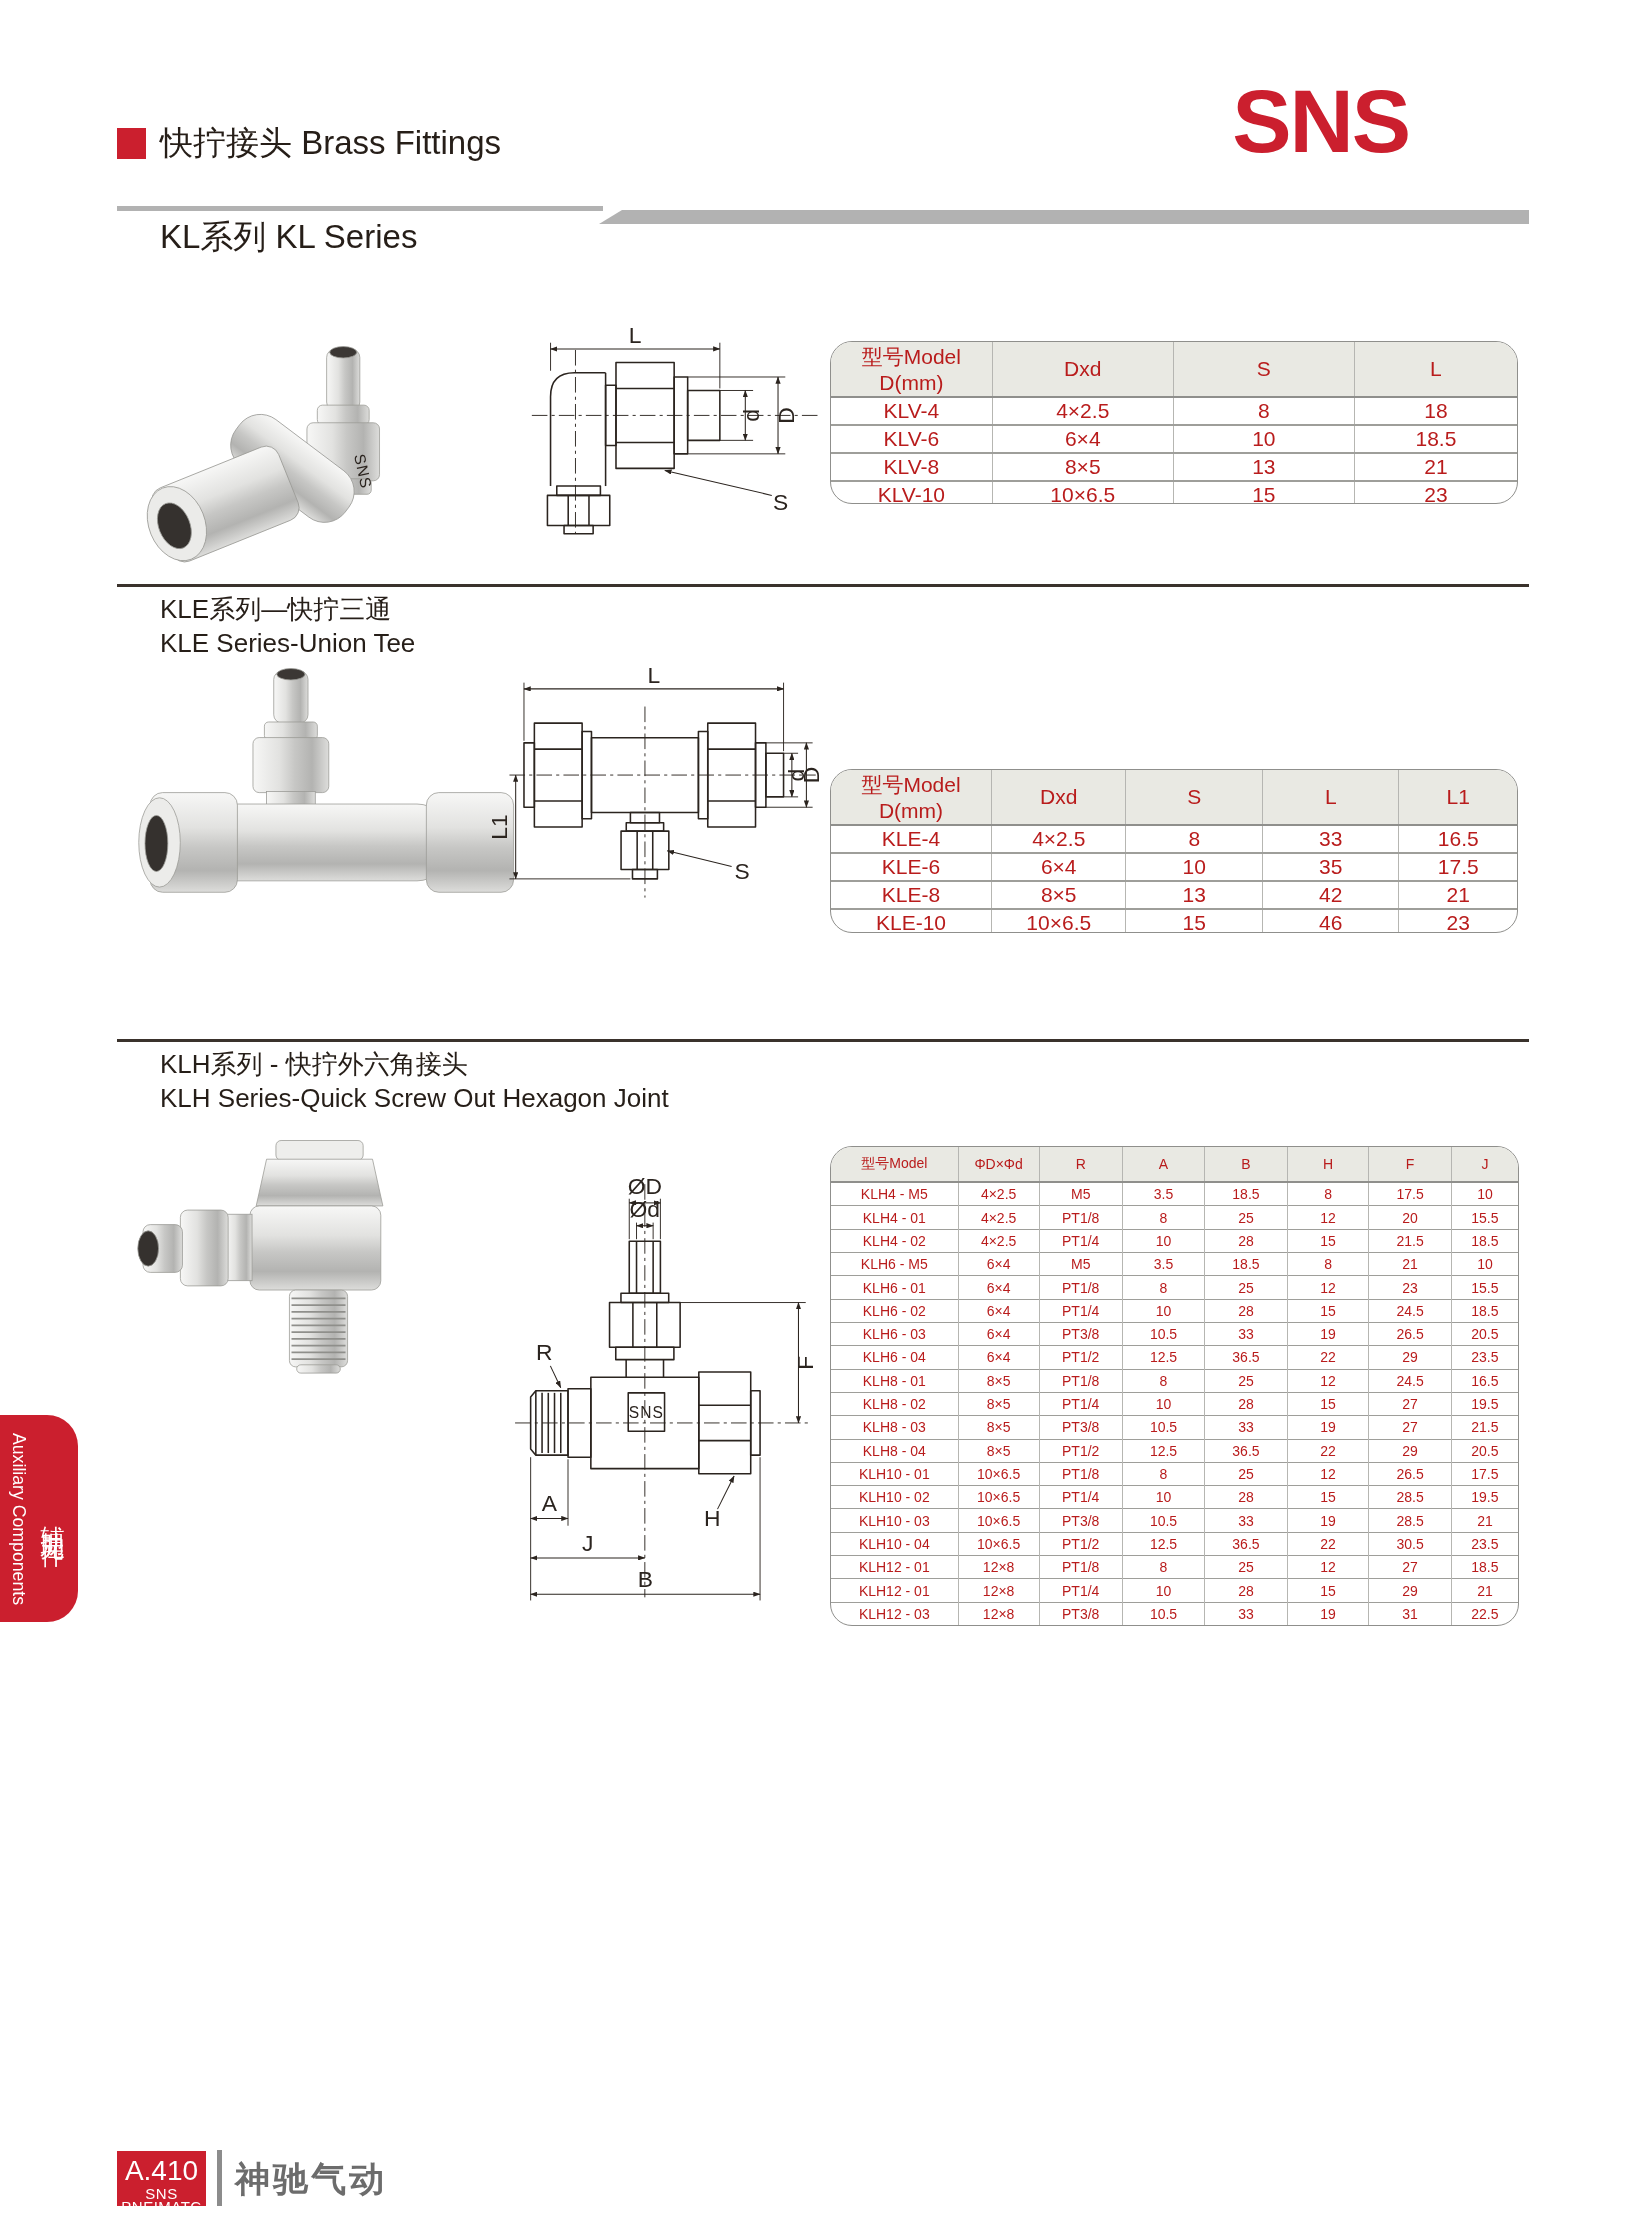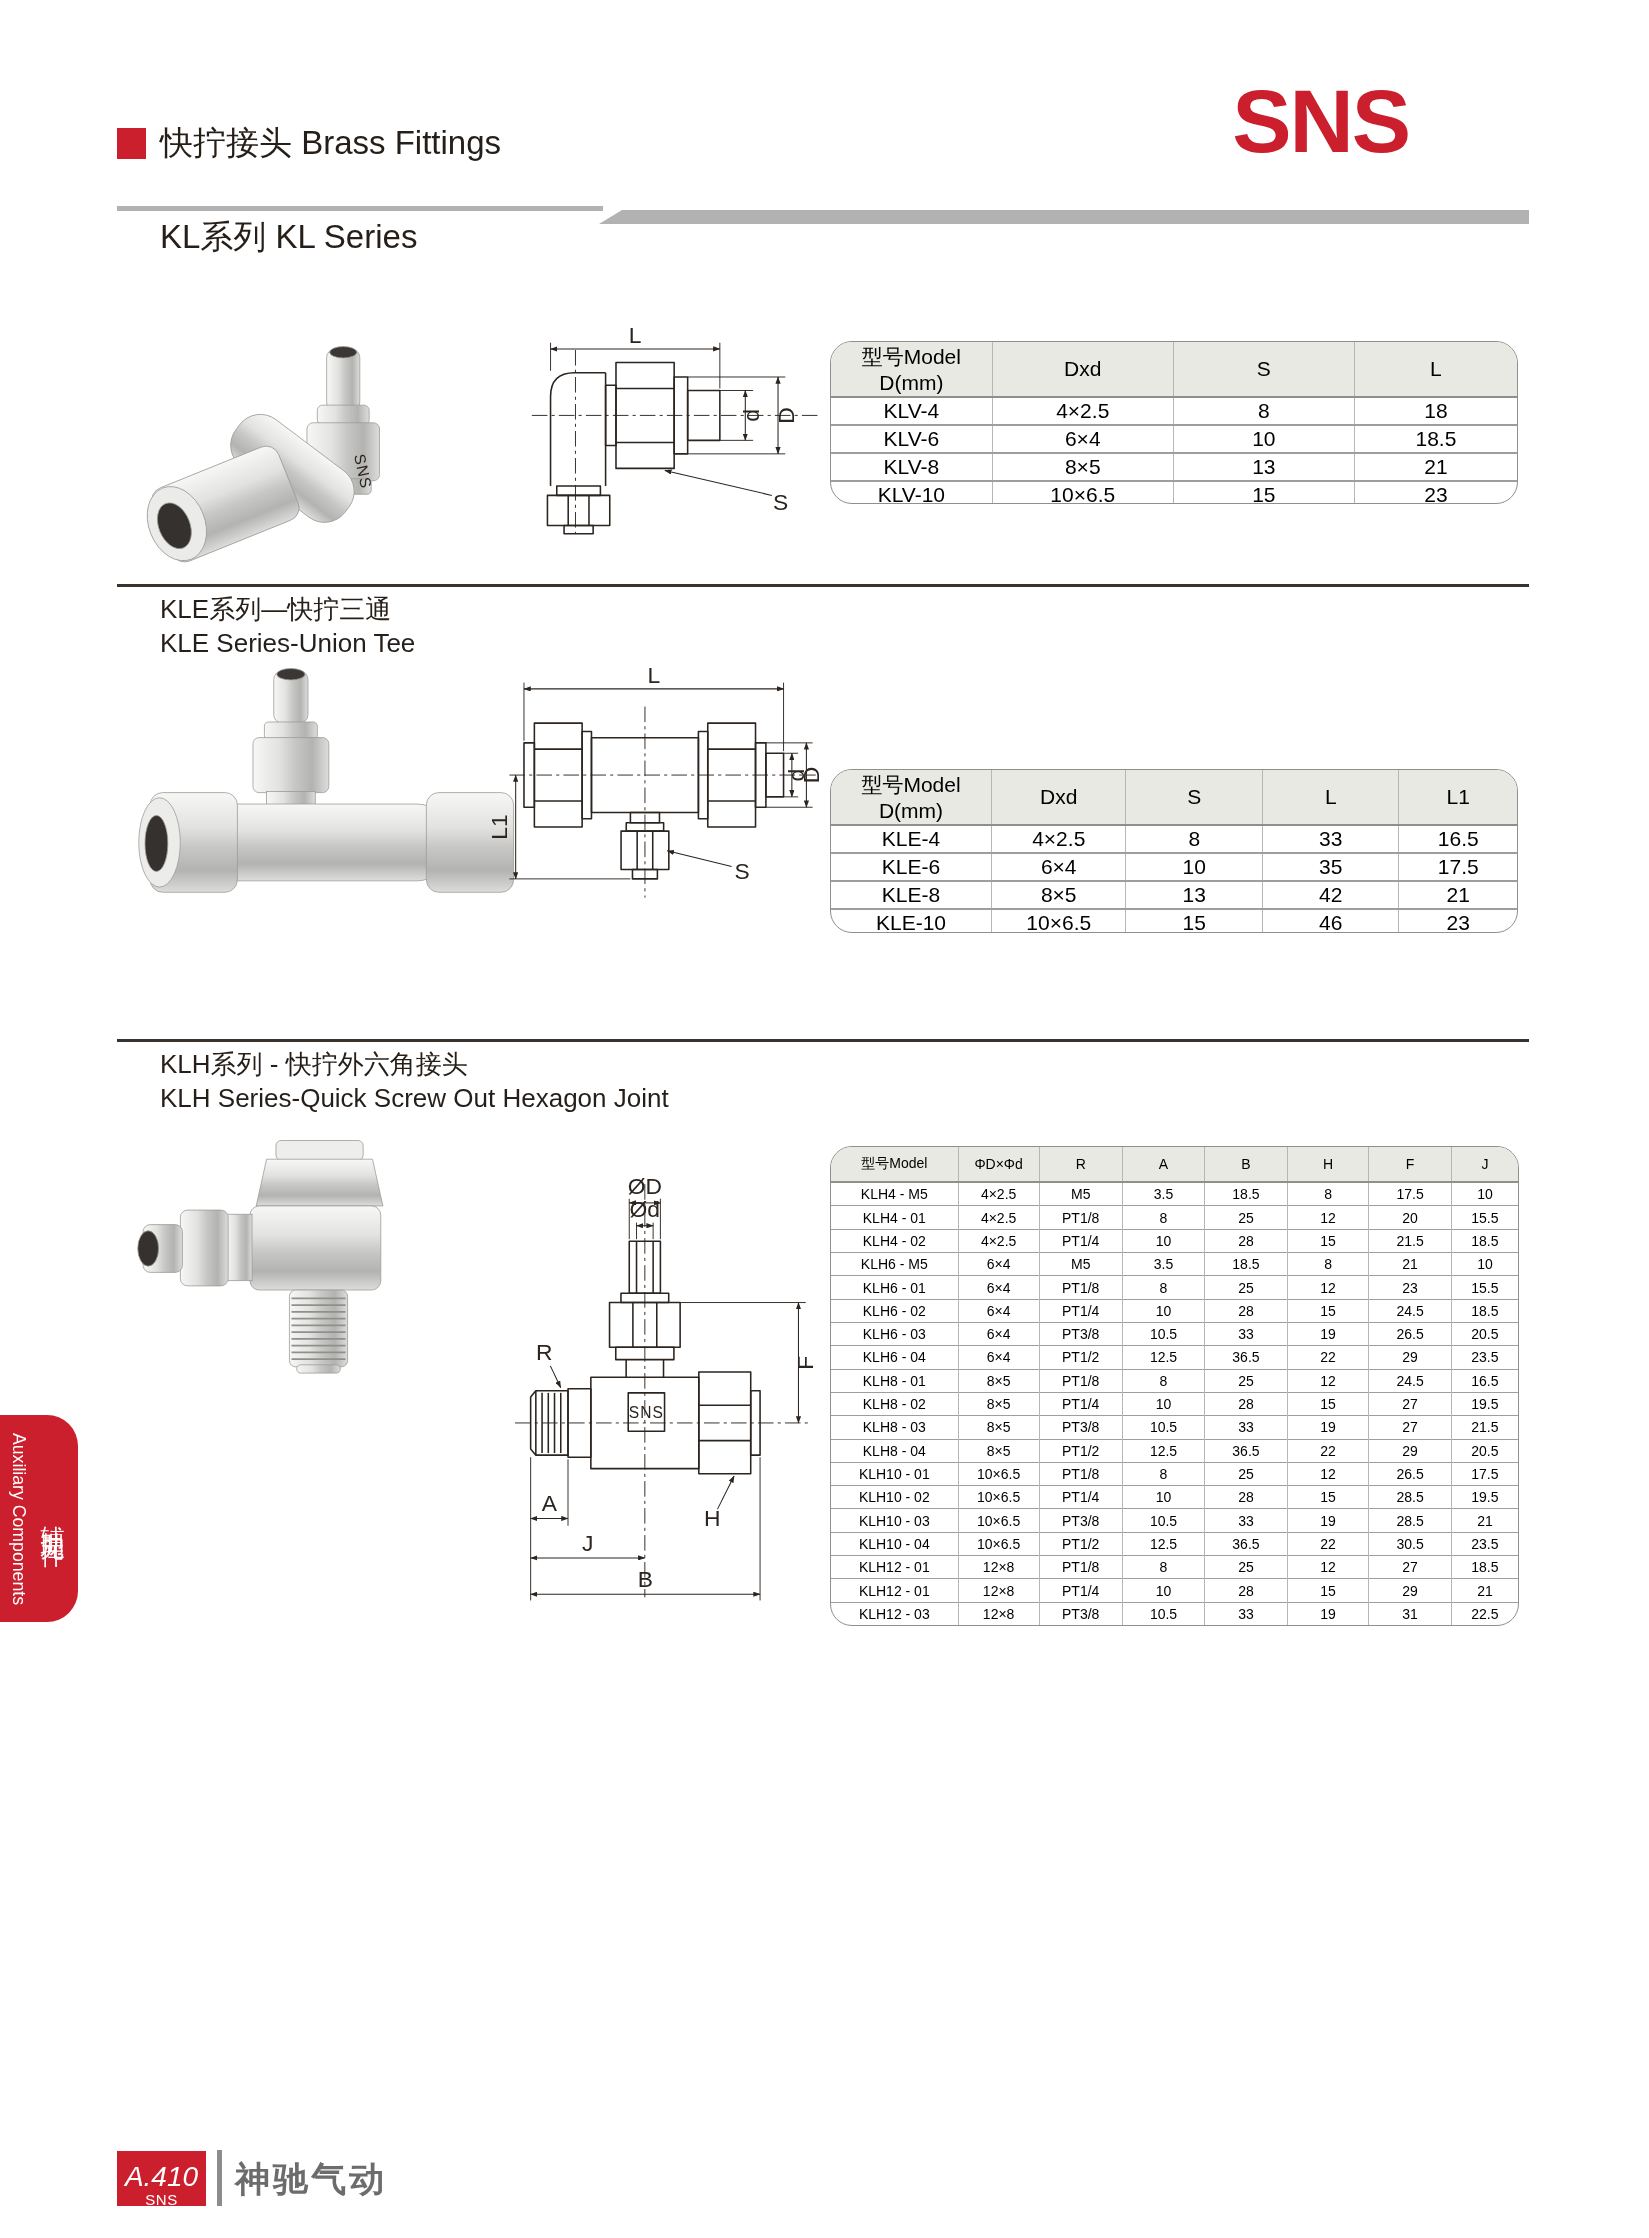--- a/index.html
+++ b/index.html
@@ -18,21 +18,21 @@
   .series-title{left:160px;top:218px;font-size:33px;line-height:38px;white-space:nowrap;}
 
   
   .sec-title{left:160px;font-size:26px;line-height:34px;}
   .sec-title span{display:block;white-space:nowrap;}
   .divider{left:117px;width:1518px;height:2.6px;background:#3a322c;}
 
   
   .tbl-wrap{border:1.6px solid #8f8f8c;border-radius:22px;overflow:hidden;background:#fff;}
   table.spec{border-collapse:collapse;width:100%;height:100%;table-layout:fixed;
-             text-align:center;color:#000000;}
+             text-align:center;color:#b91c1c;}
   .spec th{background:#e9e9e3;font-weight:normal;border-bottom:2.1px solid #8f8f8c;}
   .spec th+th,.spec td+td{border-left:1px solid #b6b6b2;}
   .spec tbody tr+tr td{border-top:2.1px solid #9e9e9a;}
   .klv-tbl{left:830px;top:341px;width:686px;height:161px;}
   .klv-tbl table{font-size:21px;} .klv-tbl th{height:44px;}
   .kle-tbl{left:830px;top:769px;width:686px;height:162px;}
   .kle-tbl table{font-size:21px;} .kle-tbl th{height:44px;}
   .klh-tbl{left:830px;top:1146px;width:687px;height:478px;}
   .klh-tbl table{font-size:14px;} .klh-tbl th{height:32px;}
   .klh-tbl tbody tr+tr td{border-top:1.6px solid #9e9e9a;}
@@ -52,21 +52,21 @@
             border-radius:0 31px 31px 0;}
   .side-en{position:absolute;left:8.3px;top:50%;transform:translateY(-50%);
            writing-mode:vertical-rl;color:#fff;font-size:17.7px;white-space:nowrap;}
   .side-zh{position:absolute;right:9.4px;top:50%;transform:translateY(-50%);
            writing-mode:vertical-rl;text-orientation:upright;color:#fff;font-size:24px;
            letter-spacing:6.2px;white-space:nowrap;}
 
   
   .footer-box{left:117px;top:2151px;width:89px;height:55px;background:#cb1f2e;
               color:#fff;text-align:center;}
-  .footer-code{font-size:28px;line-height:34px;margin-top:9px;font-style:italic;}
+  .footer-code{font-size:28px;line-height:34px;margin-top:3px;}
   .footer-sub{font-size:15px;line-height:12.5px;letter-spacing:0.5px;}
   .footer-div{left:217px;top:2150px;width:5.2px;height:56px;background:#8c8c8c;}
   .footer-logo{left:235px;top:2153px;font-size:35px;line-height:52px;font-weight:bold;
                color:#6c6c6c;letter-spacing:3.1px;white-space:nowrap;}
 </style>
 </head>
 <body>
 
 <div id="page">
 

